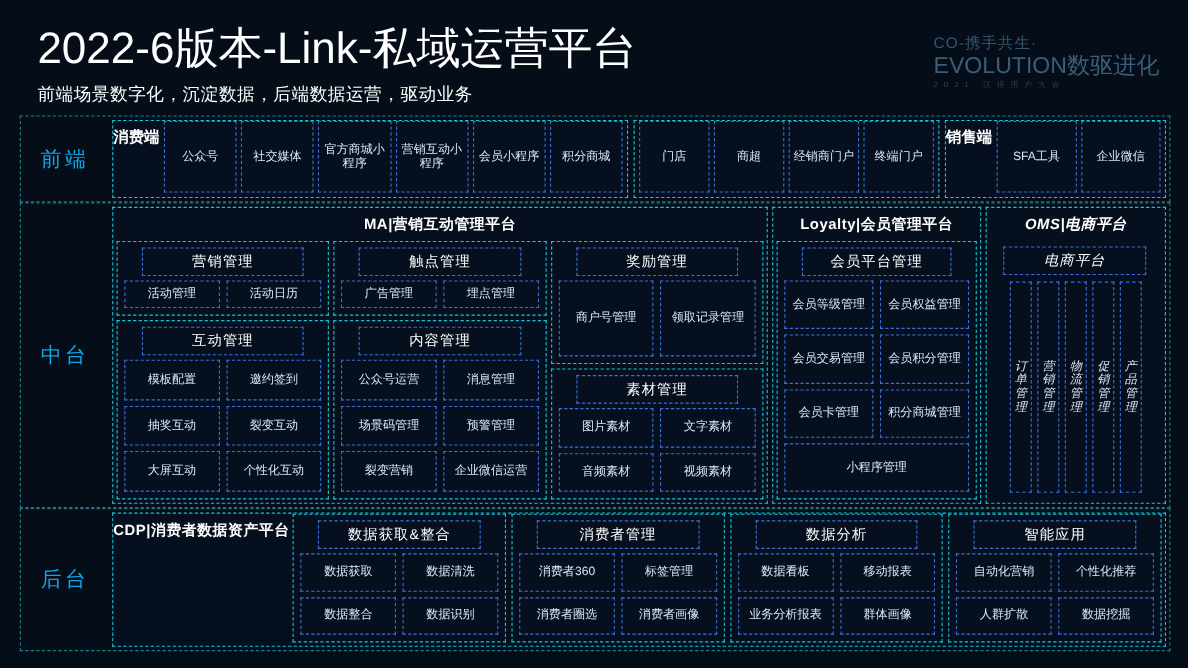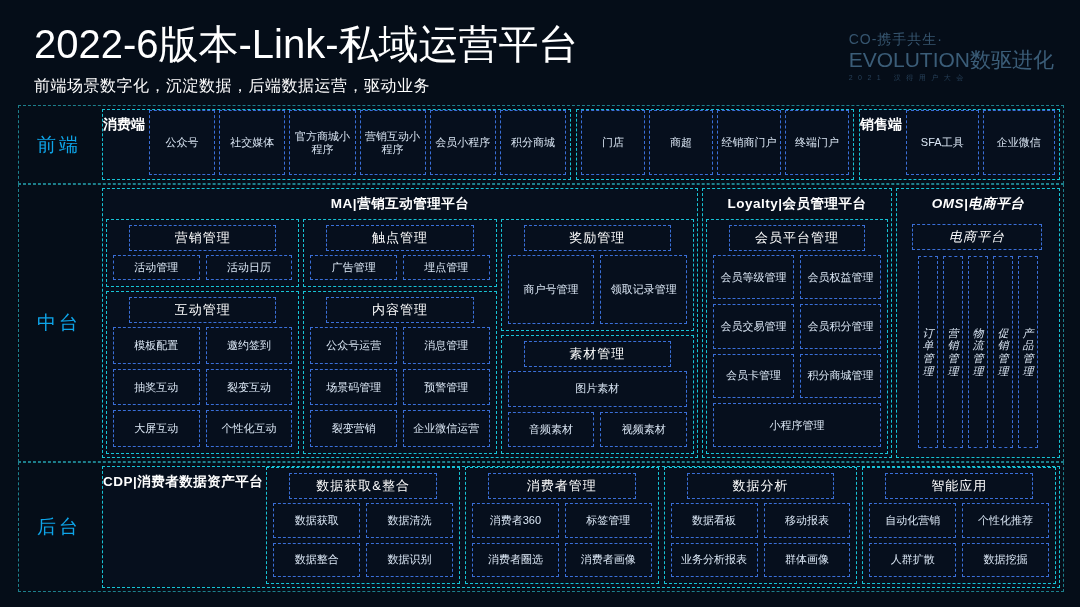--- a/index.html
+++ b/index.html
@@ -230,20 +230,21 @@
                     <div class="item">商户号管理</div>
                     <div class="item">领取记录管理</div>
                   </div>
                 </div>
               </div>
               <div class="grp sub" style="flex:1">
                 <div class="sec-hdr">素材管理</div>
                 <div class="sub-rows">
                   <div class="row2">
                     <div class="item">图片素材</div>
+                    <div class="item">文字素材</div>
                   </div>
                   <div class="row2">
                     <div class="item">音频素材</div>
                     <div class="item">视频素材</div>
                   </div>
                 </div>
               </div>
             </div>
 
           </div>

